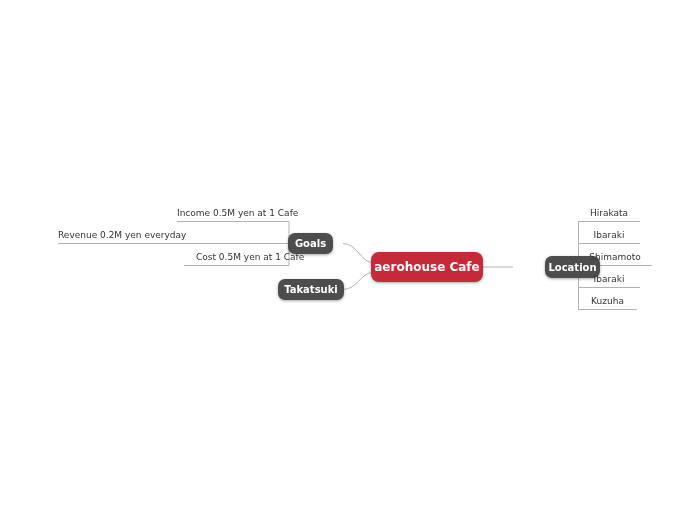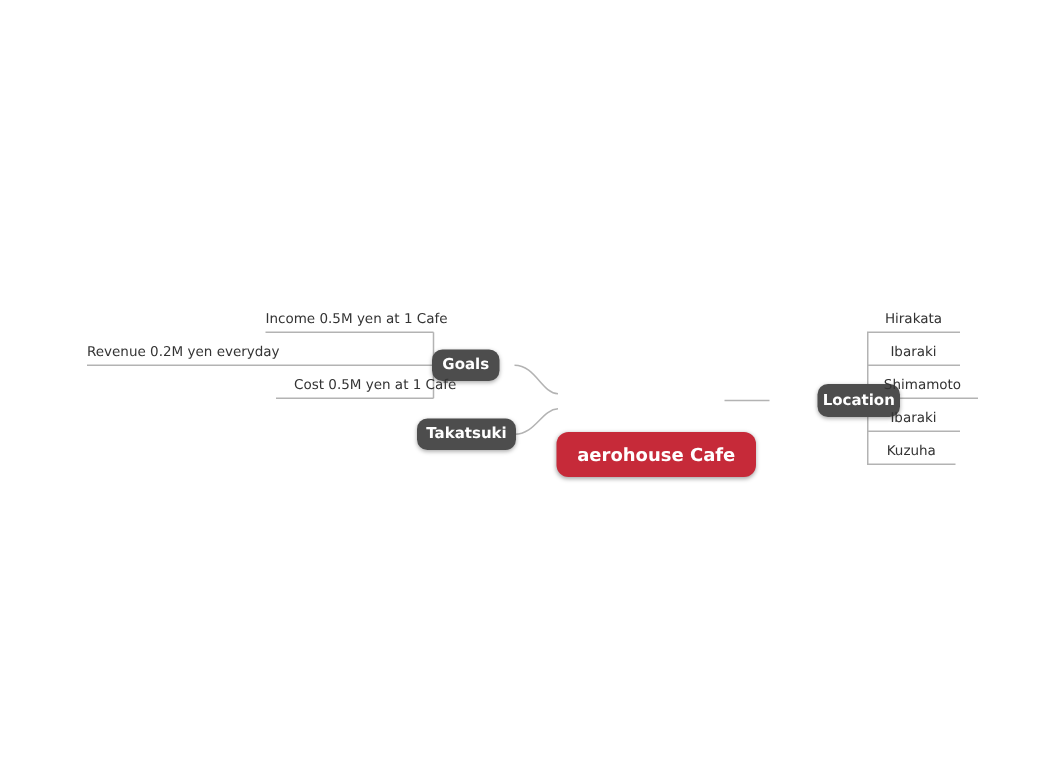--- a/index.html
+++ b/index.html
@@ -32,25 +32,24 @@
     align-items: center;
     justify-content: center;
     color: var(--node_text, #ffffff);
     font-weight: bold;
     box-shadow: 0 1px 3px rgba(0,0,0,0.35);
     box-sizing: border-box;
     white-space: nowrap;
     cursor: default;
   }
   .pill.root {
-    left: 371px; top: 252px; width: 133px; height: 30px;
+    left: 371px; top: 252px; width: 112px; height: 30px;
     background: var(--root_bg, #c62a39);
     border-radius: 8px;
     font-size: 12px;
-    margin-top: 36px;
   }
   .pill.branch {
     background: var(--branch_bg, #4d4d4d);
     border-radius: 7px;
     font-size: 10px;
   }
   .pill.goals     { left: 288px; top: 233px; width: 45px; height: 21px; }
   .pill.marketing { left: 278px; top: 279px; width: 66px; height: 21px; }
   .pill.location  { left: 513px; top: 256px; width: 55px; height: 22px; margin-left: 32px; }
   .tlabel {

